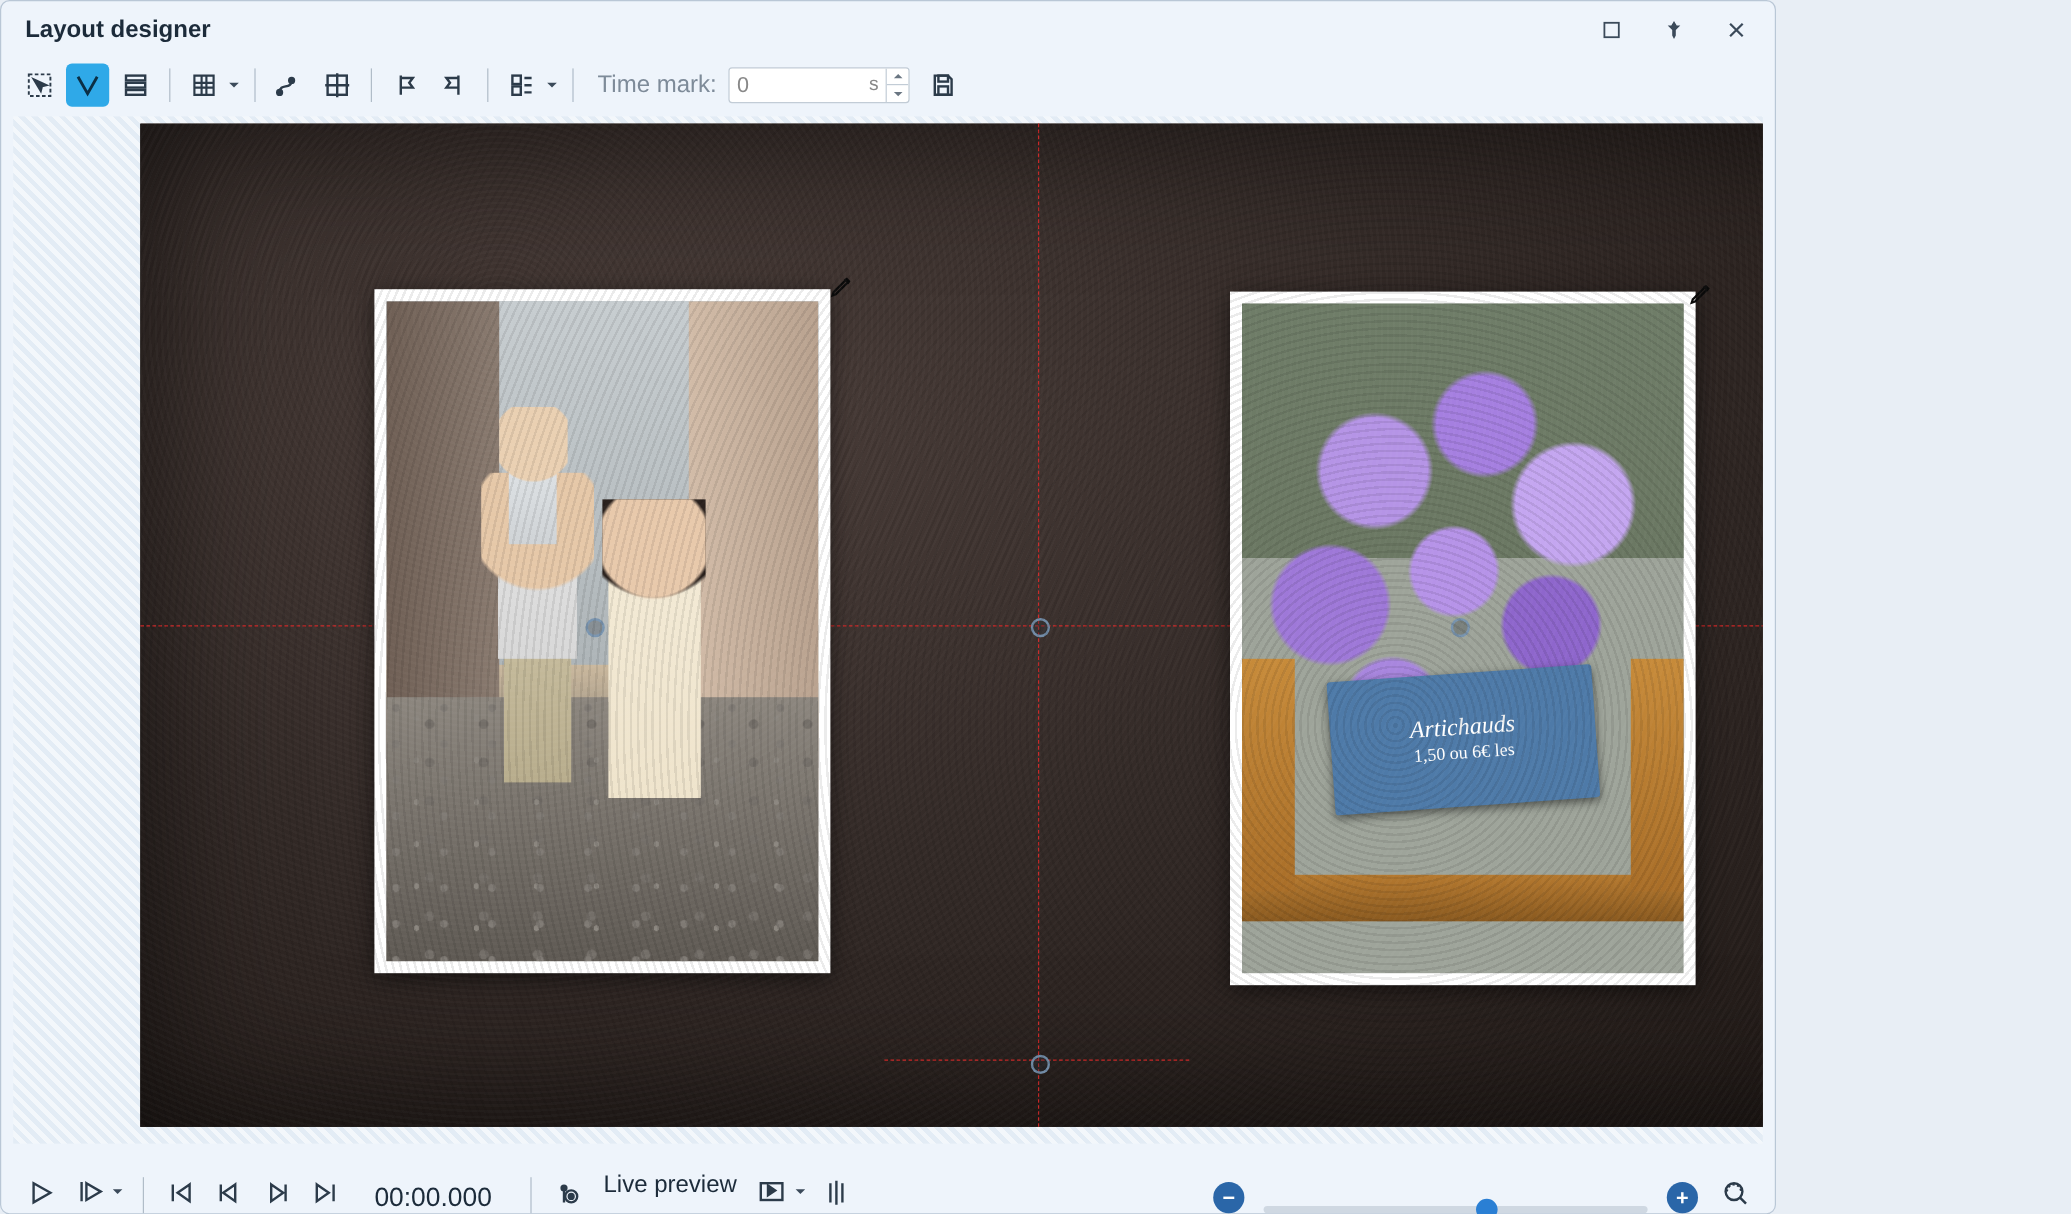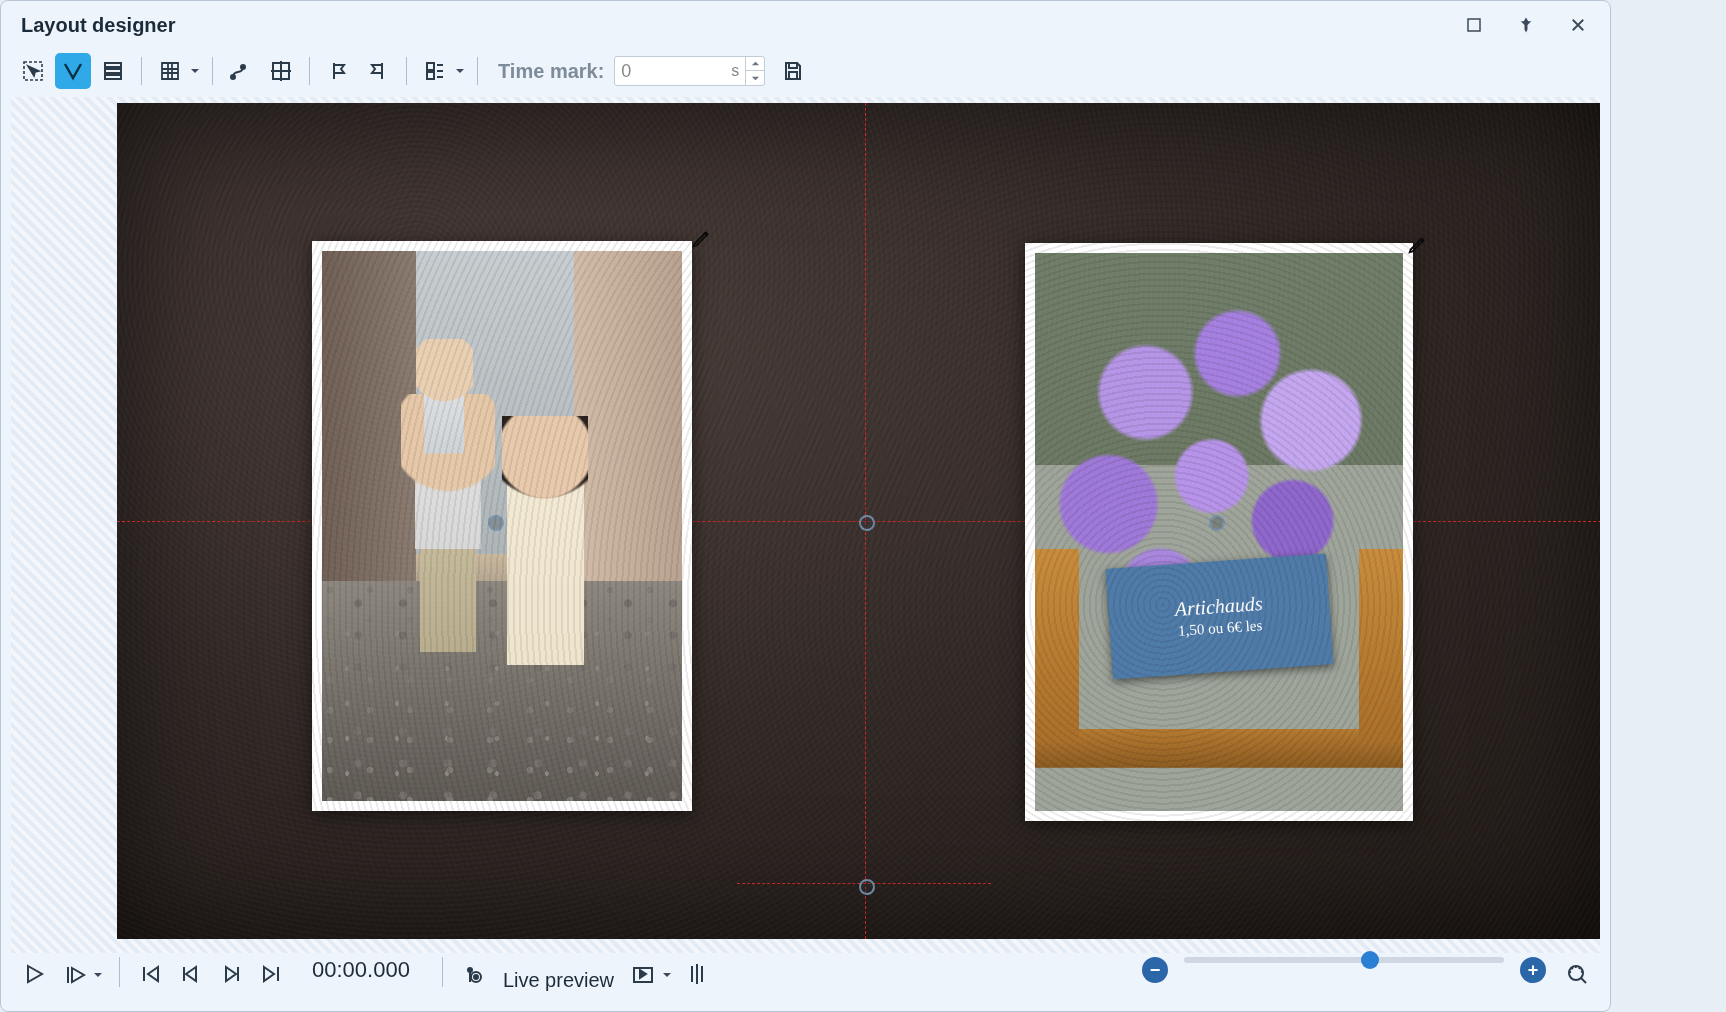--- a/index.html
+++ b/index.html
@@ -3,21 +3,21 @@
 <meta charset="utf-8">
 <style>
   * { box-sizing: border-box; margin: 0; padding: 0; }
   html, body { width: 100%; height: 100%; }
   body {
     font-family: -apple-system, "Segoe UI", Arial, sans-serif;
     background: #e8eef5;
     overflow: hidden;
   }
   .window {
-    width: 1611px;
+    width: 1480px;
     height: 1012px;
     background: #eef4fb;
     border: 1px solid #b9c7d6;
     border-radius: 8px;
     display: flex;
     flex-direction: column;
     position: relative;
   }
 
   
@@ -74,21 +74,20 @@
   .tool-dd .caret {
     width: 14px; height: 36px;
     display:flex; align-items:center; justify-content:center;
     cursor:pointer; color:#3b4a5a;
   }
   .tool-dd .caret svg{width:12px;height:12px;}
   .time-label {
     font-size: 20px;
     color: #7e8b99;
     margin: 0 6px 0 10px;
-    font-weight: bold;
   }
   .time-input-wrap {
     display:flex; align-items:center;
     border:1px solid #c2ccd6;
     border-radius:3px;
     background:#fff;
     height:30px;
     overflow:hidden;
   }
   .time-input {
@@ -251,21 +250,21 @@
   .pencil-icon{
     position:absolute; width:22px; height:22px; color:#0a0a0a;
     cursor:pointer;
   }
   .pencil-icon svg{width:22px;height:22px;}
 
   
   .bottombar{
     height:54px;
     display:flex;
-    align-items:flex-start;
+    align-items:flex-end;
     padding:0 16px;
     gap:6px;
   }
   .botsep{width:1px;height:30px;background:#b0bcc8;margin:0 8px;}
   .bot-btn{
     width:34px;height:34px;display:flex;align-items:center;justify-content:center;
     cursor:pointer;color:#2c3b4a;border-radius:4px;
   }
   .bot-btn svg{width:24px;height:24px;}
   .timecode{

